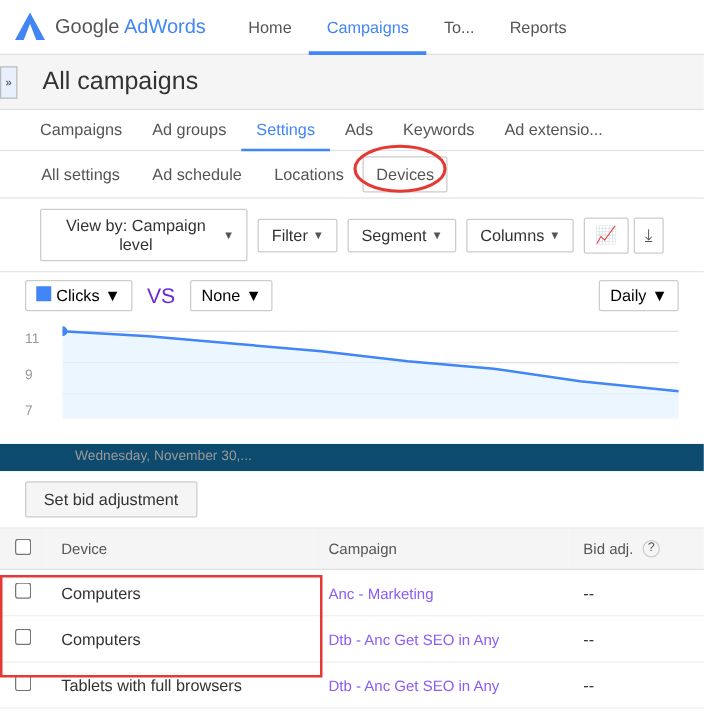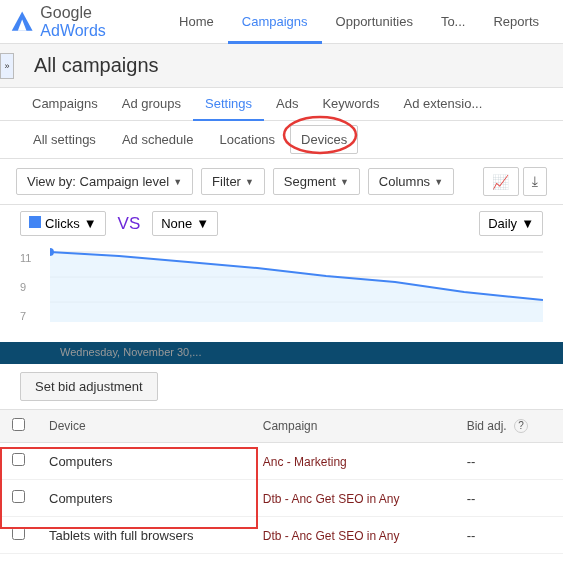--- a/index.html
+++ b/index.html
@@ -78,21 +78,21 @@
     }
     .sub-tab-item.active {
       border: 1px solid #ccc;
       background: #fff;
     }
 
     
     .toolbar-row {
       display: flex;
       align-items: center;
-      padding: 8px 16px;
+      padding: 8px 32px;
       gap: 8px;
       border-bottom: 1px solid #e0e0e0;
       background: #fff;
     }
     .dropdown-btn {
       display: flex;
       align-items: center;
       gap: 4px;
       padding: 5px 10px;
       border: 1px solid #ccc;
@@ -221,21 +221,21 @@
       text-align: center;
       line-height: 12px;
       font-size: 10px;
       color: #555;
       vertical-align: middle;
       margin-left: 4px;
     }
 
     
     .blurred {
-      color: #7f1d1d;
+      color: #8b5cf6;
       font-size: 12px;
     }
 
     
     .chart-svg {
       width: 100%;
       height: 80px;
     }
 
     .page-wrapper {
@@ -253,21 +253,20 @@
 
       <svg width="28" height="28" viewBox="0 0 28 28">
         <polygon points="14,2 26,24 2,24" fill="#4285f4"></polygon>
         <polygon points="14,11 19,24 9,24" fill="#fff"></polygon>
       </svg>
       <span style="font-size:16px; color:#555; margin-left:6px;">Google <span style="color:#4285f4;margin-top:46px;">AdWords</span></span>
     </div>
     <div class="nav-links">
       <div class="nav-link">Home</div>
       <div class="nav-link active">Campaigns</div>
-      <div class="nav-link">Opportunities</div>
       <div class="nav-link">To...</div>
       <div class="nav-link">Reports</div>
     </div>
   </div>
 
   <div style="display:flex; align-items:center; background:#f5f5f5; padding: 10px 20px; border-bottom:1px solid #e0e0e0; position:relative;">
     <div style="position:absolute; left:0; top:0; height:100%; display:flex; align-items:center;">
       <div style="background:#e8f0fe; border:1px solid #bbb; width:14px; height:26px; display:flex; align-items:center; justify-content:center; cursor:pointer; font-size:9px;">»</div>
     </div>
     <h1 style="font-size:20px; font-weight:normal; color:#333; margin-left:14px;">All campaigns</h1>

